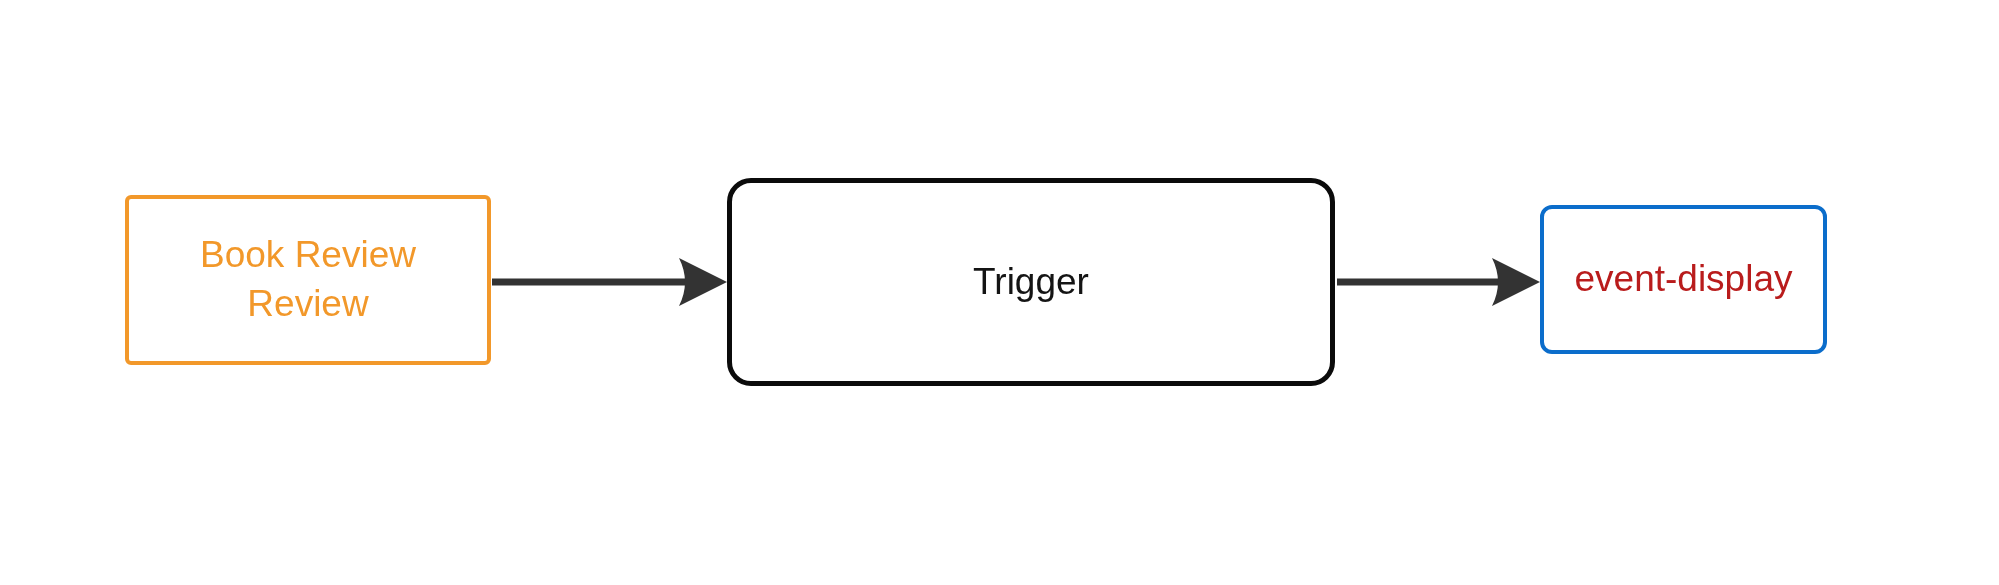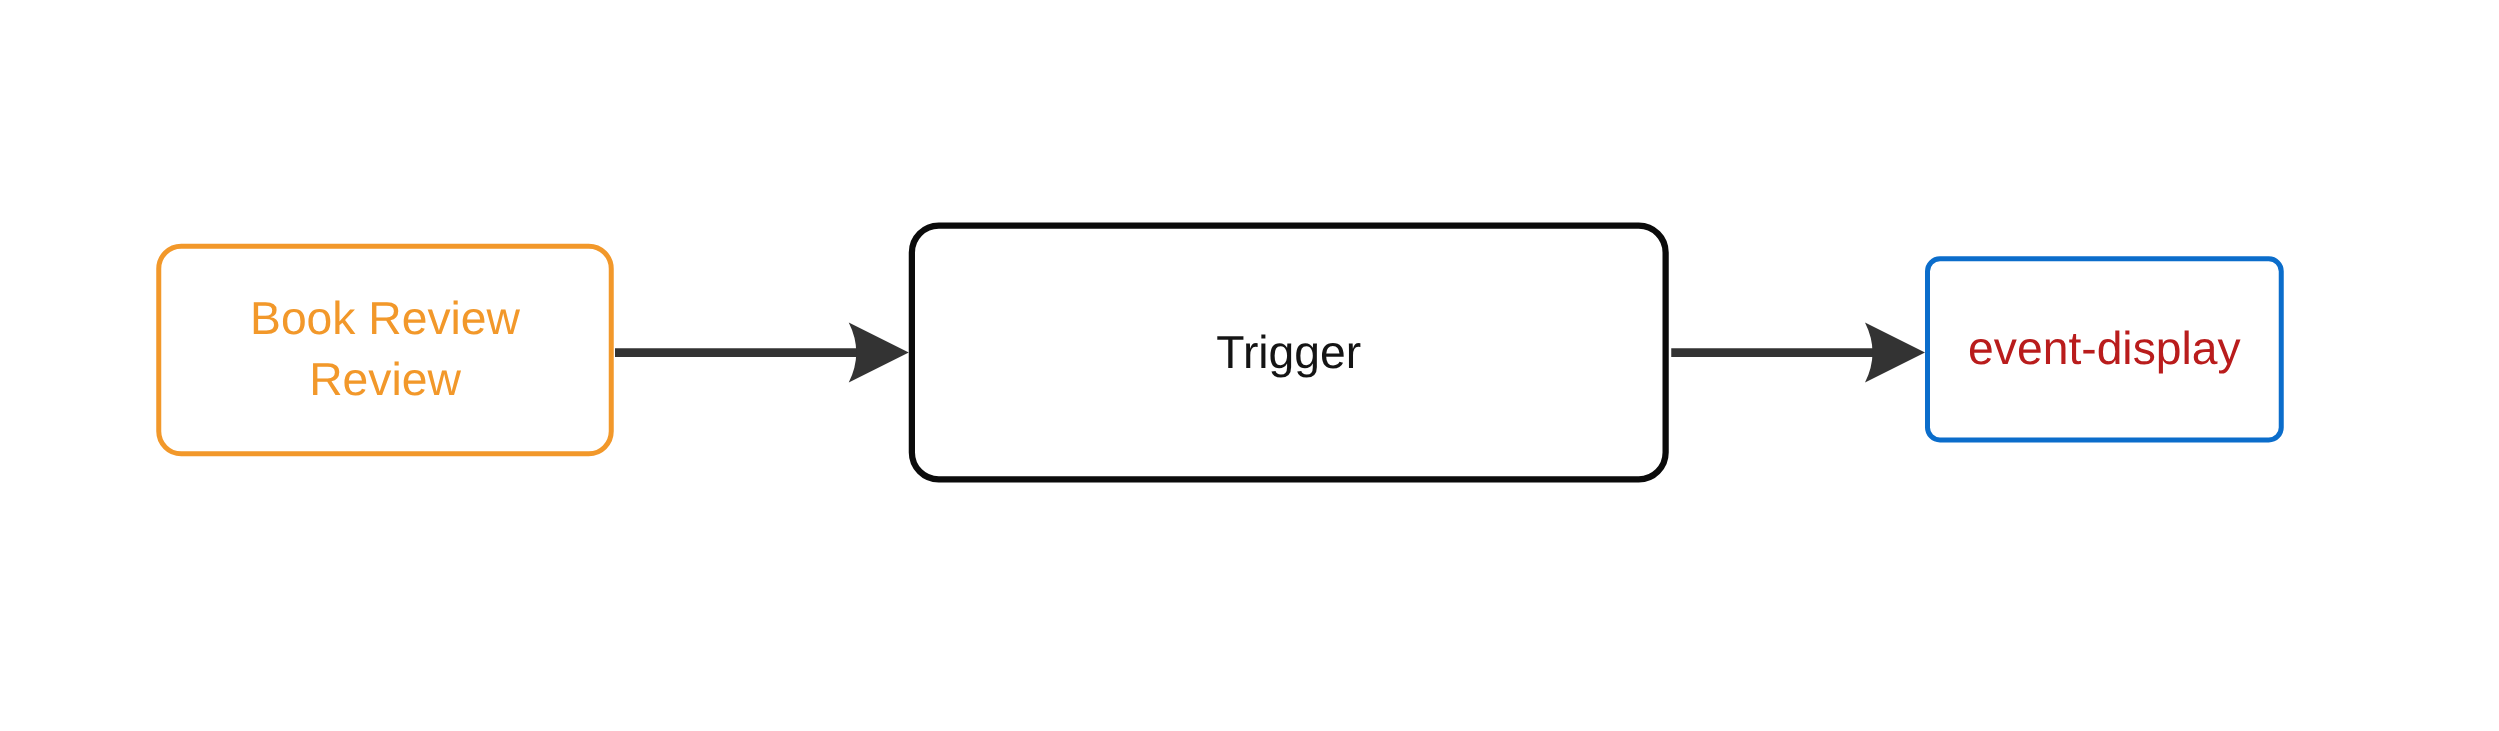--- a/index.html
+++ b/index.html
@@ -37,21 +37,21 @@
     line-height: 1.32;
   }
 
   
   #node-broker {
     left: 125px;
     top: 195px;
     width: 366px;
     height: 170px;
     border: 4px solid #f2982a;
-    border-radius: 20px;
+    border-radius: 6px;
     color: #f2982a;
     font-size: 37px;
   }
 
   
   #node-trigger {
     left: 727px;
     top: 178px;
     width: 608px;
     height: 208px;

